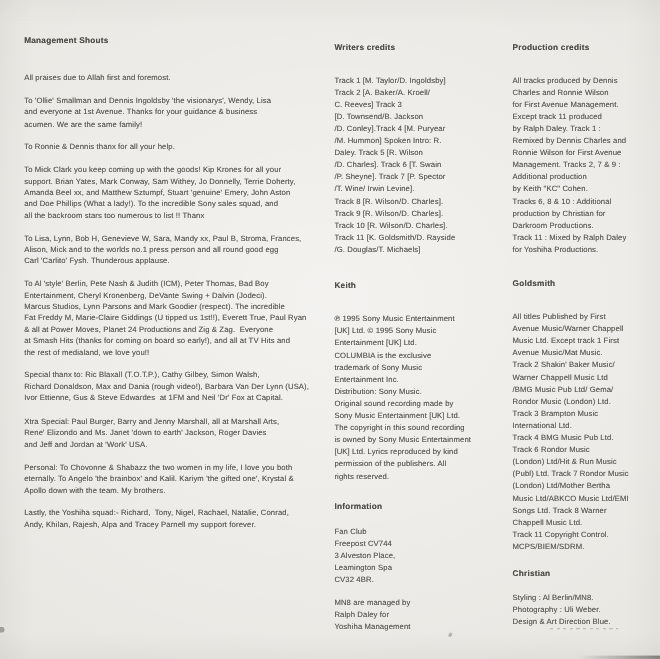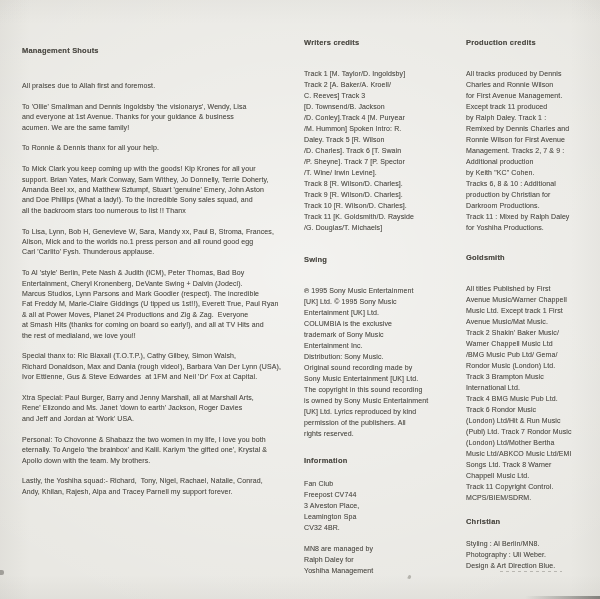--- a/index.html
+++ b/index.html
@@ -13,21 +13,21 @@
     color: #57554f;
   }
   .vignette {
     position: absolute; inset: 0; pointer-events: none;
     background:
       radial-gradient(120% 100% at 50% 45%, rgba(255,255,255,0.45) 0%, rgba(255,255,255,0) 62%),
       linear-gradient(to right, rgba(118,114,104,0.07), rgba(118,114,104,0) 5%, rgba(118,114,104,0) 95%, rgba(118,114,104,0.06)),
       linear-gradient(to bottom, rgba(118,114,104,0.05), rgba(118,114,104,0) 4%, rgba(118,114,104,0) 96%, rgba(118,114,104,0.07));
   }
   .col { position: absolute; }
-  .col1 { left: 22px;  top: 46px; width: 278px; }
+  .col1 { left: 22px;  top: 32px; width: 278px; }
   .col2 { left: 304px; top: 0;    width: 145px; }
   .col3 { left: 466px; top: 0;    width: 130px; }
   .section { position: absolute; left: 0; width: 100%; }
   .sec-writers     { top: 38px; }
   .sec-legal       { top: 255px; }
   .sec-information { top: 456px; }
   .sec-production  { top: 38px; }
   .sec-publishers  { top: 253px; }
   .sec-packaging   { top: 517px; }
   h2 {
@@ -124,21 +124,21 @@
 /D. Charles]. Track 6 [T. Swain
 /P. Sheyne]. Track 7 [P. Spector
 /T. Wine/ Irwin Levine].
 Track 8 [R. Wilson/D. Charles].
 Track 9 [R. Wilson/D. Charles].
 Track 10 [R. Wilson/D. Charles].
 Track 11 [K. Goldsmith/D. Rayside
 /G. Douglas/T. Michaels]</p>
     </div>
     <div class="section sec-legal">
-      <h2>Swing</h2>
+      <h2>Keith</h2>
       <p class="txt">℗ 1995 Sony Music Entertainment
 [UK] Ltd. © 1995 Sony Music
 Entertainment [UK] Ltd.
 COLUMBIA is the exclusive
 trademark of Sony Music
 Entertainment Inc.
 Distribution: Sony Music.
 Original sound recording made by
 Sony Music Entertainment [UK] Ltd.
 The copyright in this sound recording

